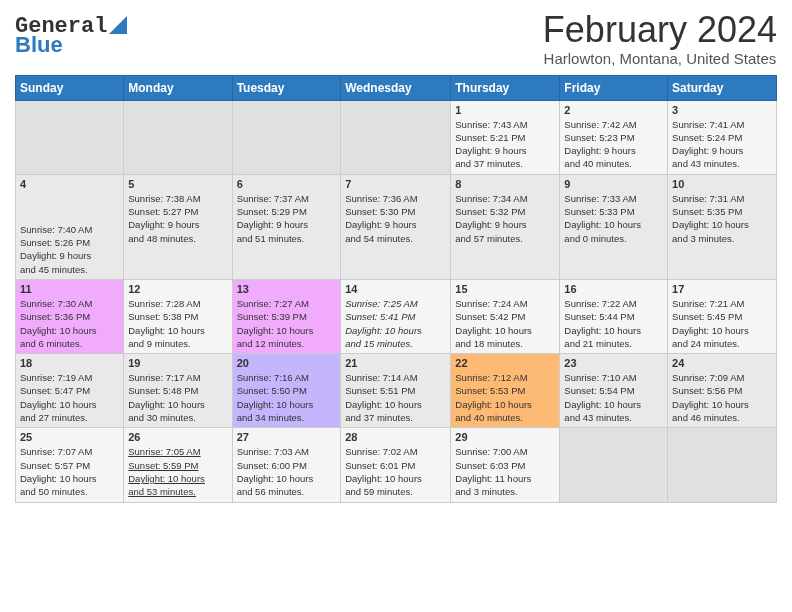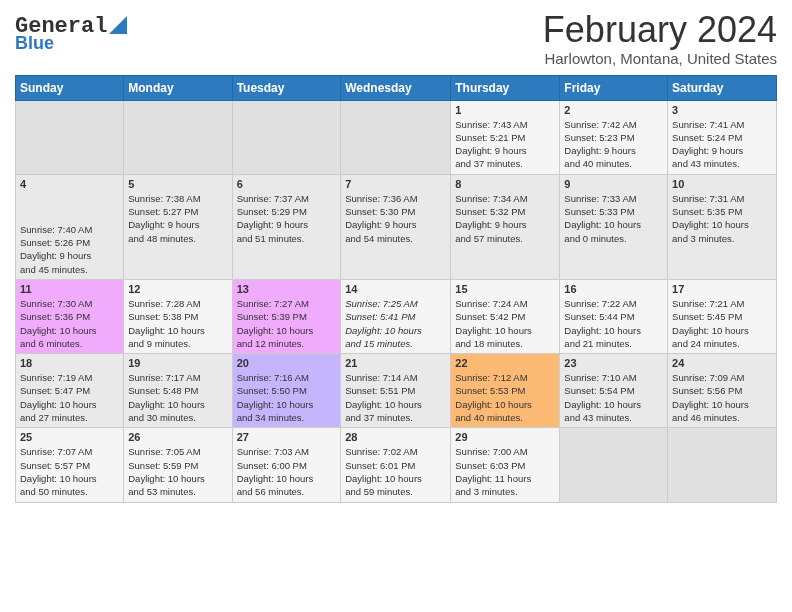--- a/index.html
+++ b/index.html
@@ -23,27 +23,27 @@
       margin-top: 6px;
     }
     .logo-general {
       font-size: 22px;
       font-weight: bold;
       color: #333;
       line-height: 1;
       font-family: Liberation Mono, monospace;
     }
     .logo-blue {
-      font-size: 18px;
+      font-size: 22px;
       font-weight: bold;
       color: #2e7abf;
       line-height: 1;
     }
     .title-block {
-      text-align: right;
+      text-align: center;
     }
     .main-title {
       font-size: 36px;
       font-weight: normal;
       color: #333;
       line-height: 1.1;
     }
     .subtitle {
       font-size: 15px;
       color: #555;
@@ -306,21 +306,21 @@
       <tr>
         <td style="background-color: rgb(245, 245, 245);">
           <span class="day-number">25</span>
           <div class="day-info" style="white-space: pre-line;">Sunrise: 7:07 AM
 Sunset: 5:57 PM
 Daylight: 10 hours
 and 50 minutes.</div>
         </td>
         <td style="background-color: rgb(245, 245, 245);">
           <span class="day-number">26</span>
-          <div class="day-info" style="white-space: pre-line;">Sunrise: 7:05 AM
+          <div class="day-info" style="white-space: pre-line; text-decoration: underline;">Sunrise: 7:05 AM
 Sunset: 5:59 PM
 Daylight: 10 hours
 and 53 minutes.</div>
         </td>
         <td style="background-color: rgb(245, 245, 245);">
           <span class="day-number">27</span>
           <div class="day-info" style="white-space: pre-line;">Sunrise: 7:03 AM
 Sunset: 6:00 PM
 Daylight: 10 hours
 and 56 minutes.</div>

